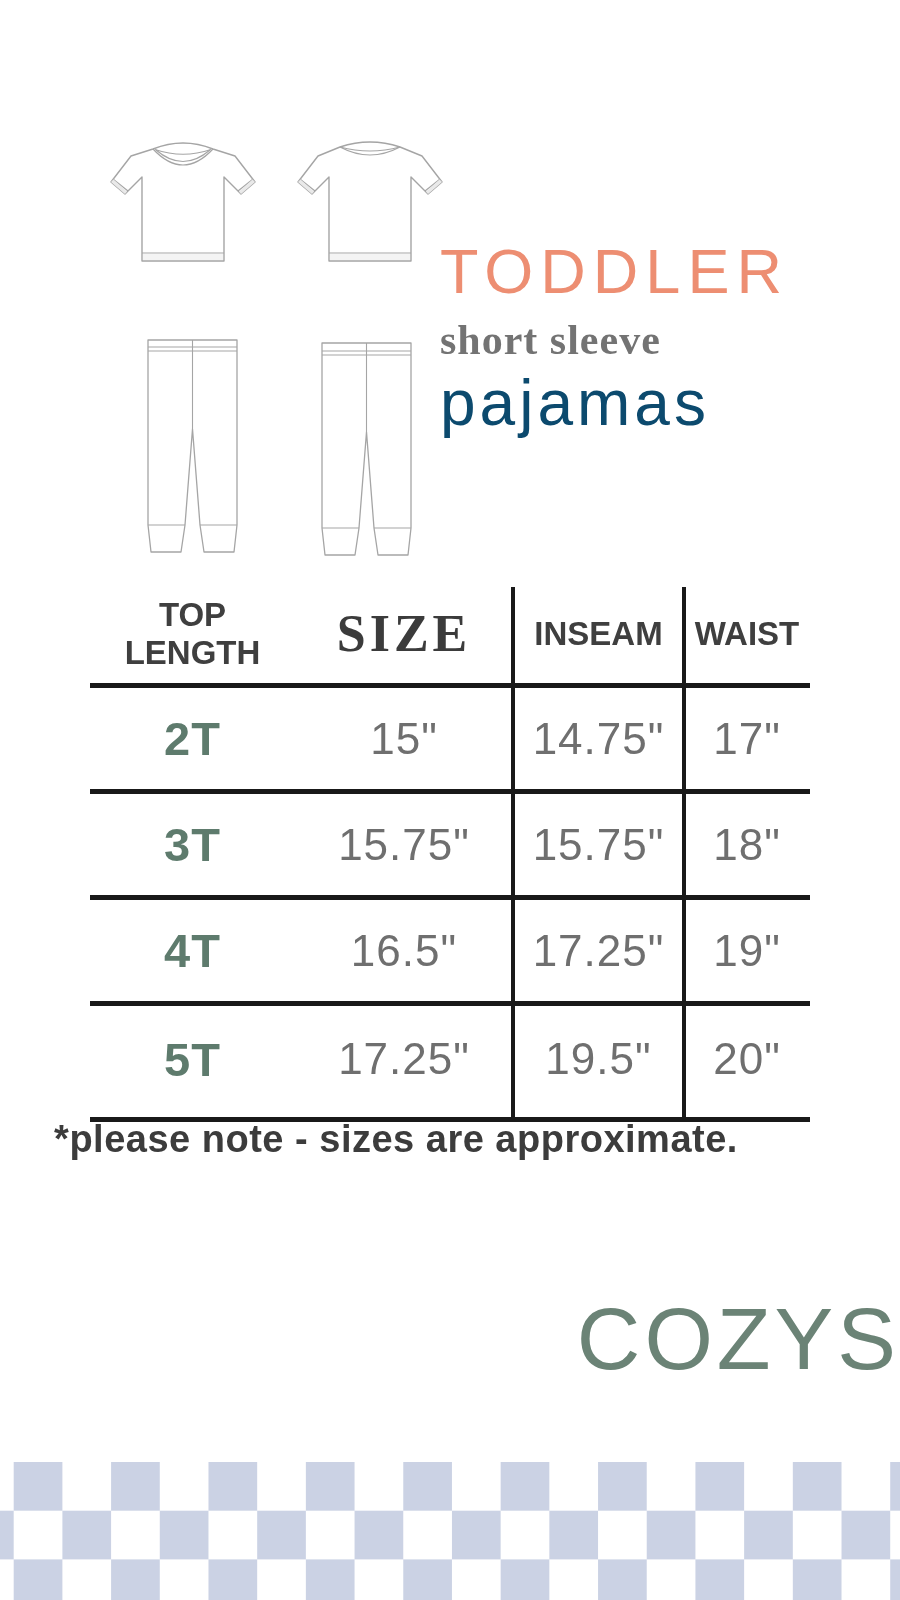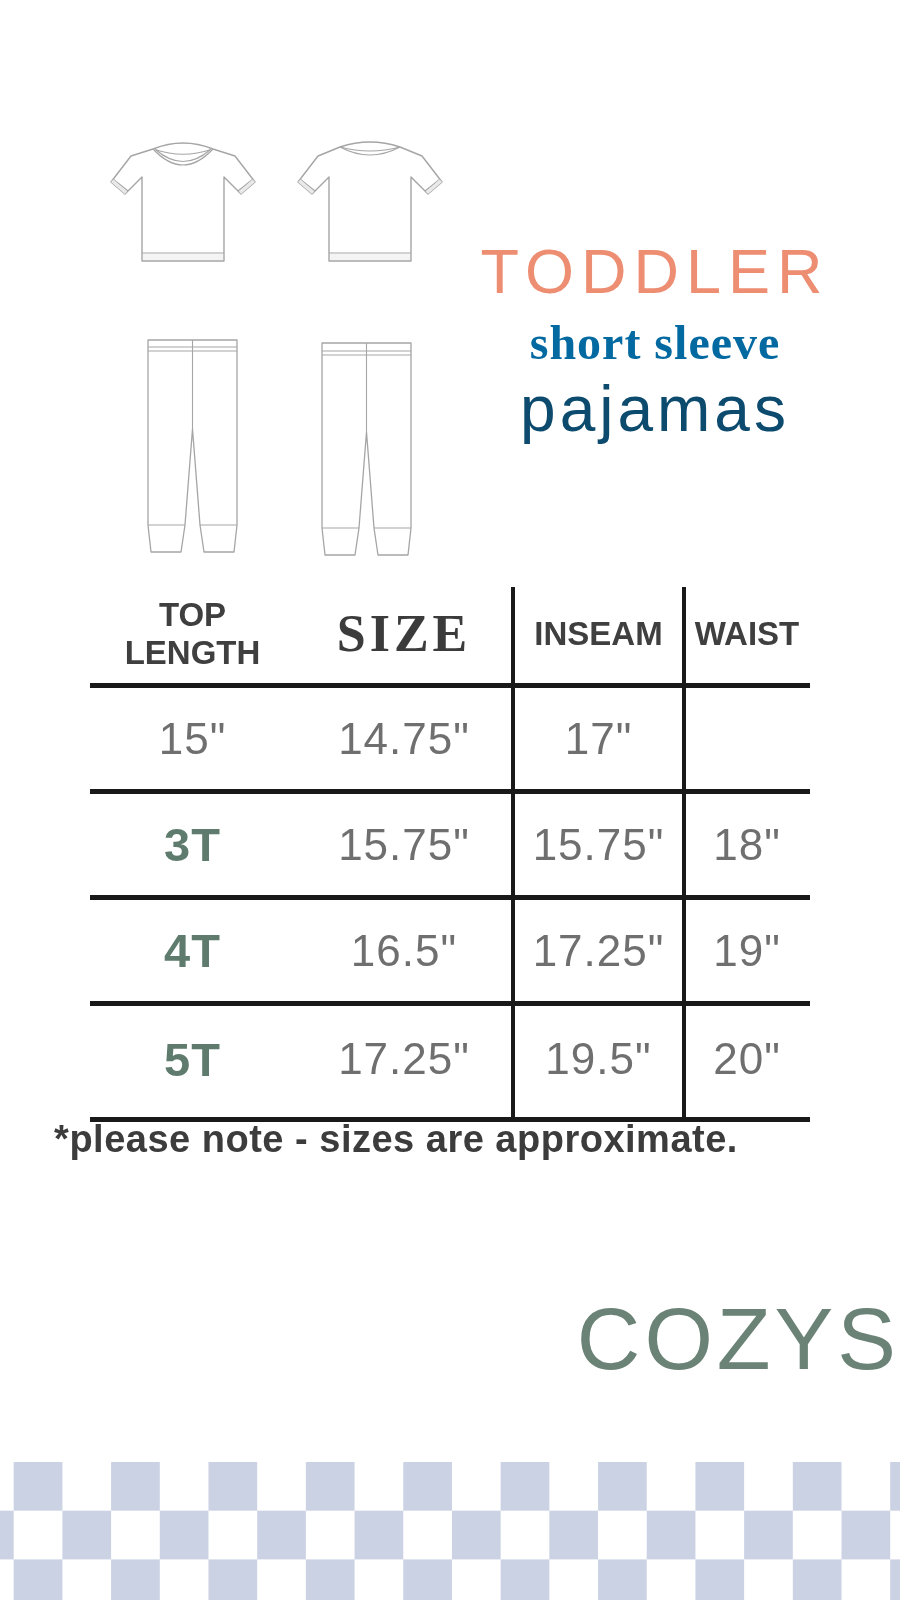--- a/index.html
+++ b/index.html
@@ -4,24 +4,24 @@
 <style>
   html,body{margin:0;padding:0;background:#ffffff;}
   .canvas{position:relative;width:900px;height:1600px;background:#ffffff;overflow:hidden;
           font-family:"Liberation Sans", sans-serif;}
 
   
   .flat{position:absolute;}
   .flat path, .flat line{vector-effect:non-scaling-stroke;}
 
   
-  .title-block{position:absolute;left:440px;top:240px;width:430px;text-align:center;}
+  .title-block{position:absolute;left:440px;top:240px;width:430px;text-align:left;}
   .title-line1{font-size:63px;font-weight:400;letter-spacing:7px;color:#ed8e72;line-height:1.0;}
-  .title-line2{font-family:"Liberation Serif", serif;font-weight:bold;font-size:48px;
-               color:#0369a1;line-height:1.0;margin-top:16px;letter-spacing:1px;}
+  .title-line2{font-family:"Liberation Serif", serif;font-weight:bold;font-size:42px;
+               color:#737373;line-height:1.0;margin-top:16px;letter-spacing:1px;}
   .title-line3{font-size:64px;font-weight:400;letter-spacing:4px;color:#0c4a6e;
                line-height:1.0;margin-top:10px;}
 
   
   .size-table{position:absolute;left:90px;top:585px;width:720px;height:532px;}
   .trow{display:grid;grid-template-columns:205px 218px 171px 126px;box-sizing:border-box;}
   .thead{height:103px;border-bottom:5px solid #191919;align-items:center;}
   .tbody-row{height:106px;border-bottom:5px solid #191919;align-items:center;}
   .tbody-row.last{border-bottom:none;}
   .size-table{border-bottom:5px solid #191919;box-sizing:content-box;}
@@ -123,20 +123,21 @@
     <div class="trow thead">
       <div class="th">
         <div class="th-toplength">TOP LENGTH</div>
       </div>
       <div class="th th-size">SIZE</div>
       <div class="th">INSEAM</div>
       <div class="th">WAIST</div>
     </div>
 
     <div class="trow tbody-row">
+      <div class="td-size">2T</div>
       <div class="td">15"</div>
       <div class="td">14.75"</div>
       <div class="td">17"</div>
     </div>
 
     <div class="trow tbody-row">
       <div class="td-size">3T</div>
       <div class="td">15.75"</div>
       <div class="td">15.75"</div>
       <div class="td">18"</div>

